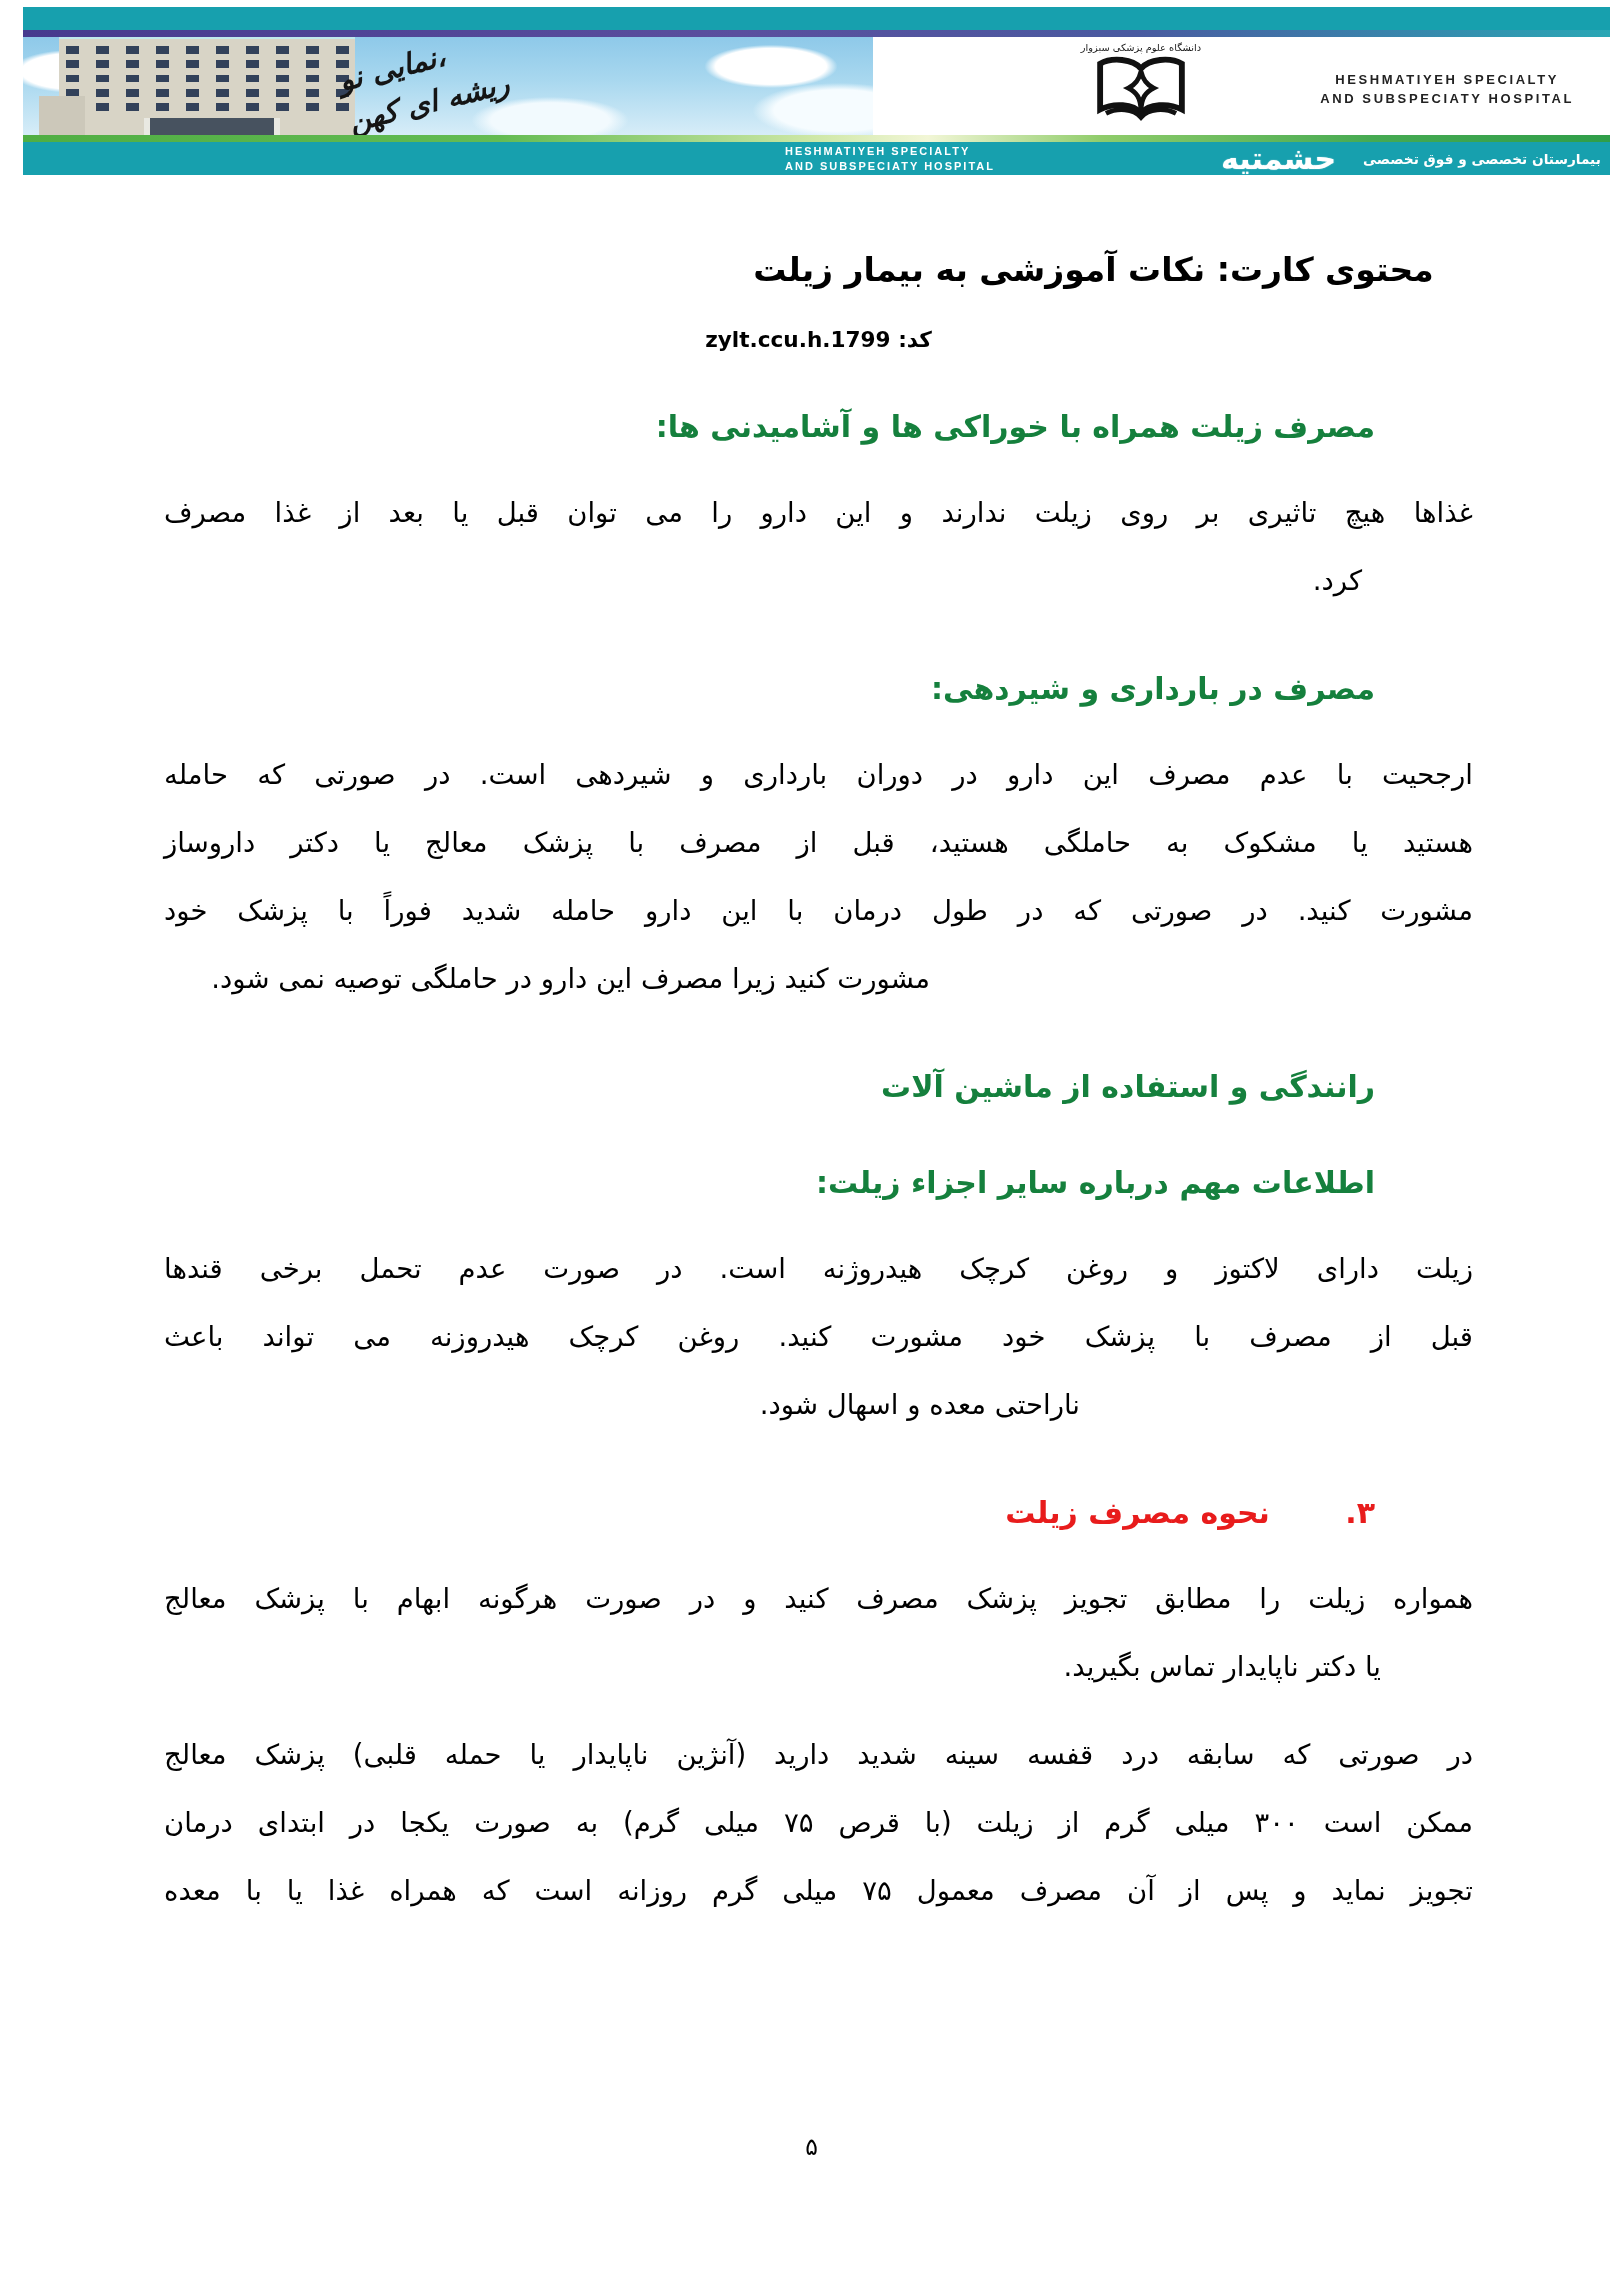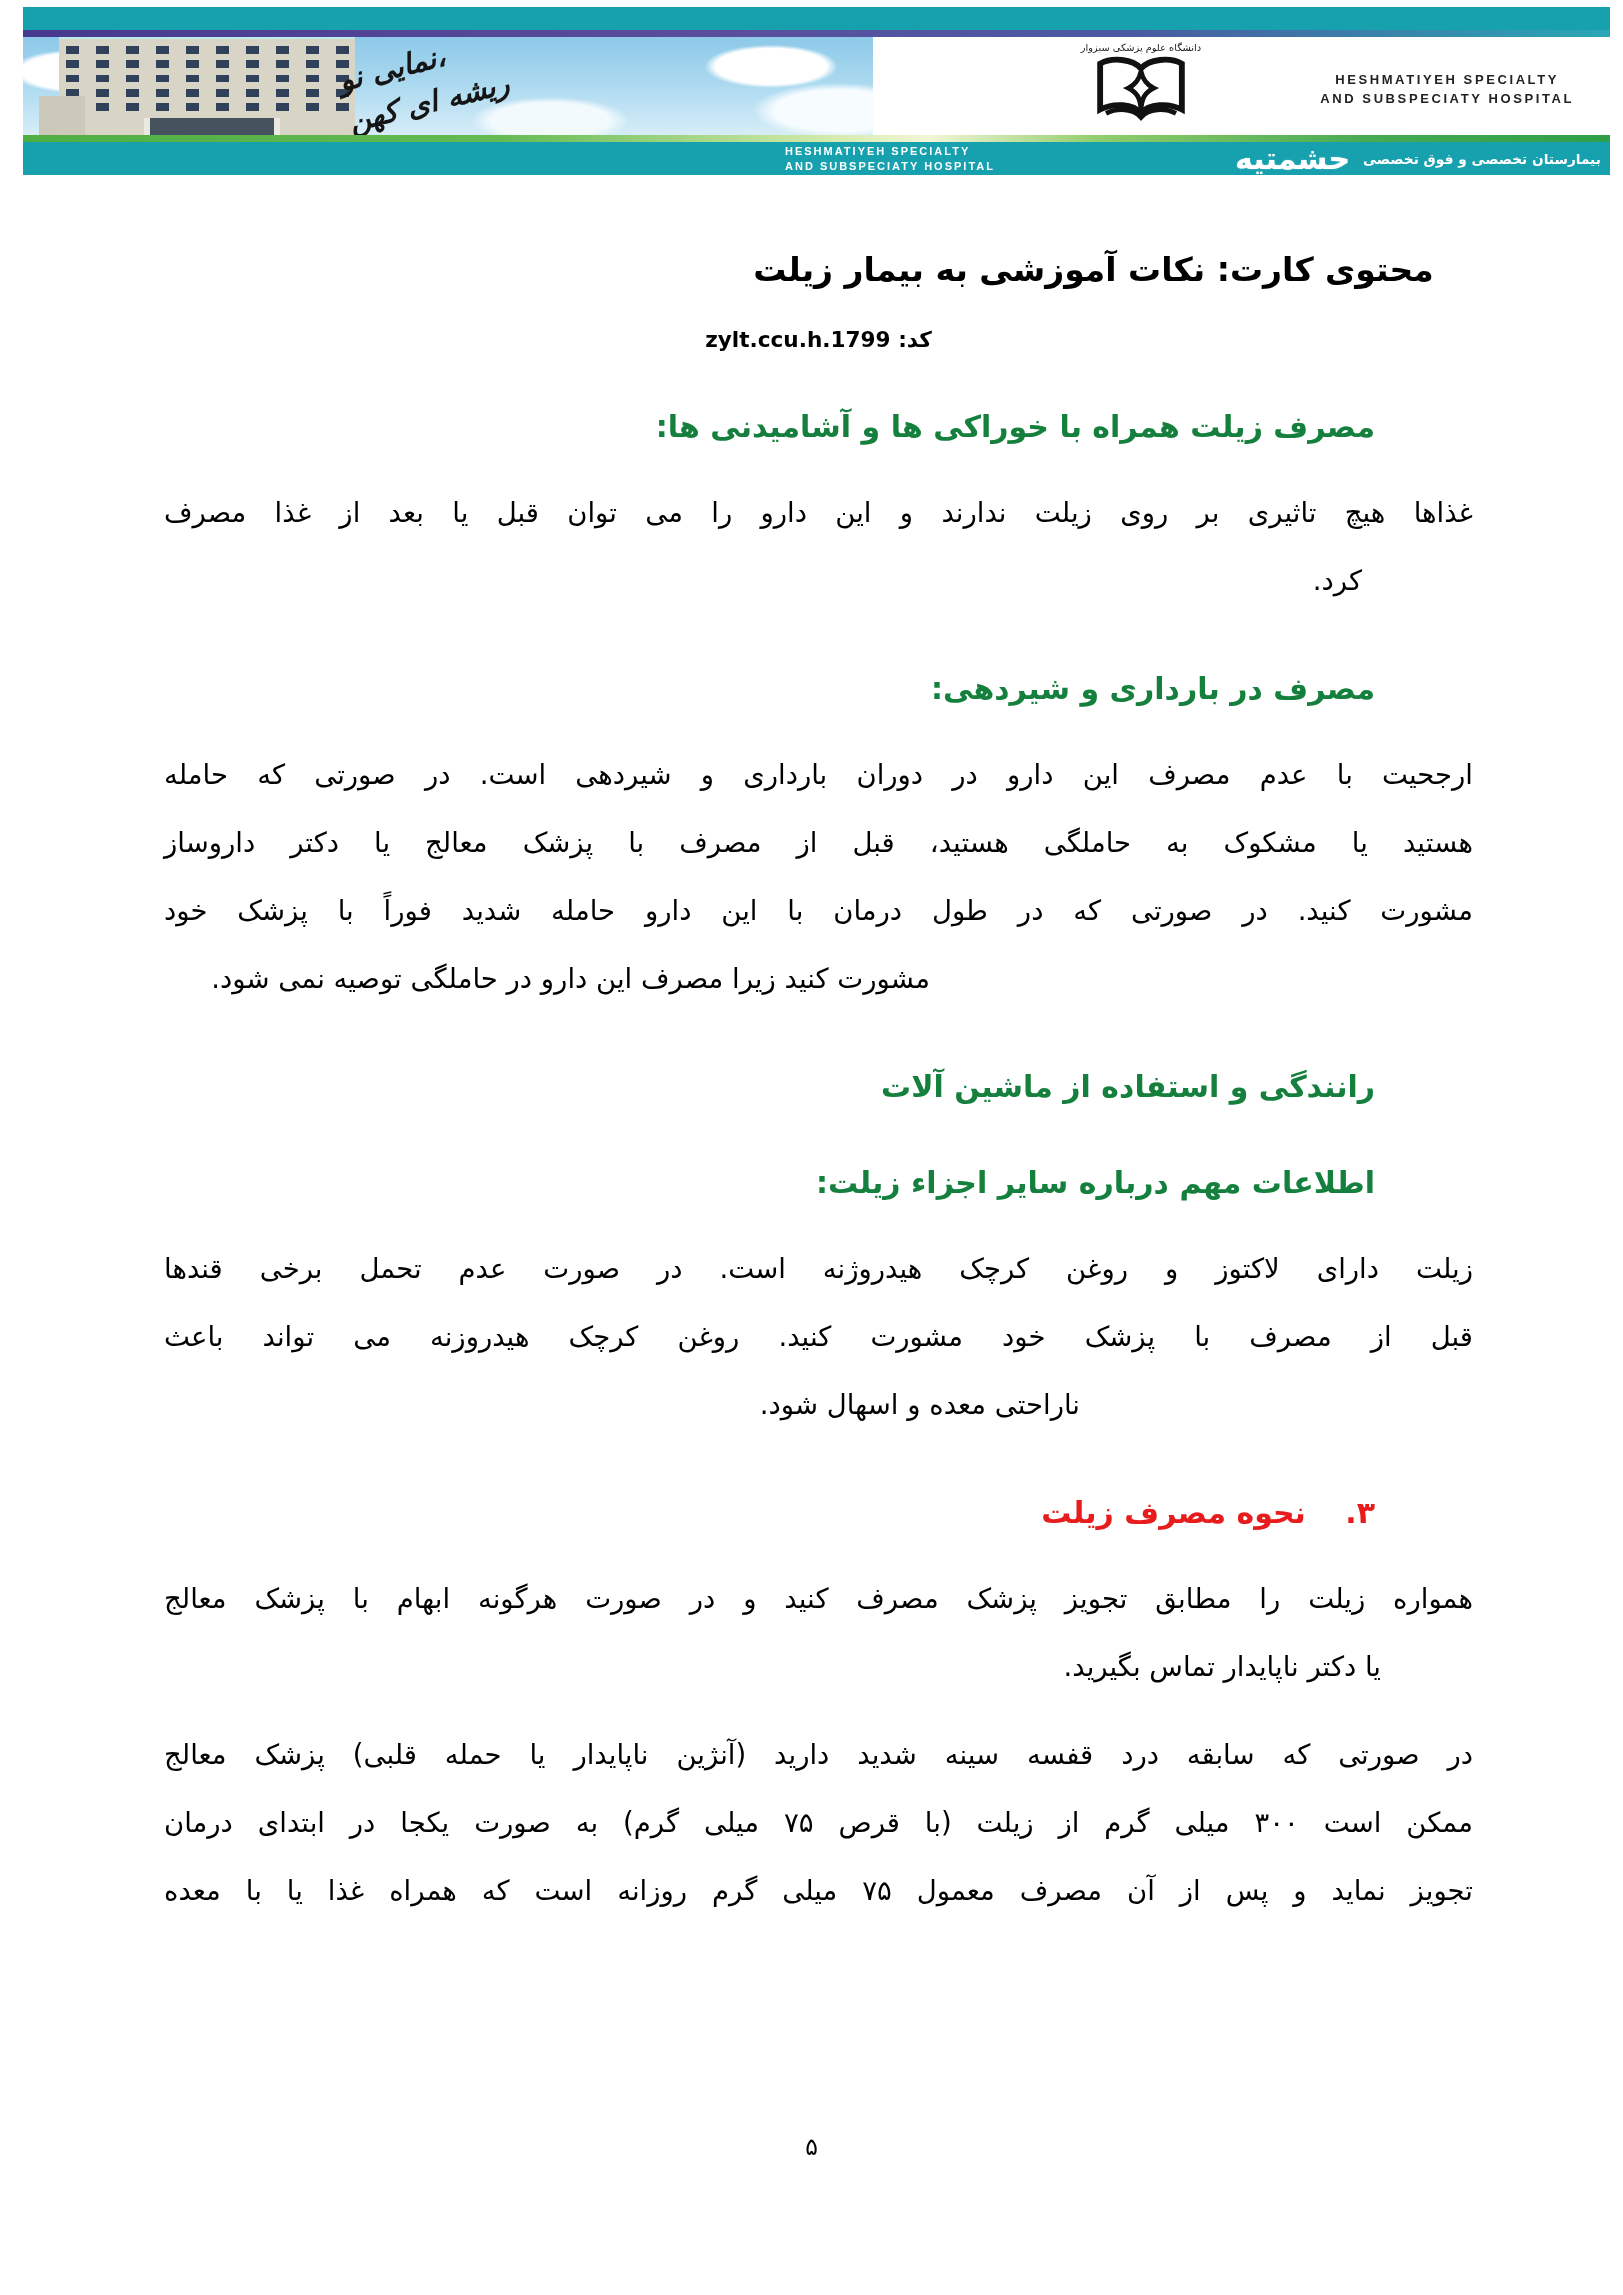--- a/index.html
+++ b/index.html
@@ -70,21 +70,21 @@
     background:linear-gradient(90deg,#4fae43 0%,#63bb52 30%,#cfe8a8 50%,#f2f6d6 57%,#8fcc6a 68%,#46aa52 85%,#2f9e49 100%);
   }
   .band-bottom{
     height:33px;background:#17a0ae;display:flex;align-items:center;color:#ffffff;
   }
   .banner-en{
     margin-left:762px;
     font-family:"Liberation Sans",sans-serif;font-weight:bold;
     font-size:11px;letter-spacing:2px;line-height:1.35;white-space:nowrap;
   }
-  .brand{margin-left:auto;margin-right:9.2px;display:flex;align-items:center;gap:13px;}
+  .brand{margin-left:auto;margin-right:9.2px;display:flex;align-items:center;gap:27px;}
   .brand-name{font-size:30px;font-weight:bold;line-height:1;direction:rtl;
     text-shadow:0 0 1.3px rgba(255,255,255,.6);}
   .brand-tagline{font-size:13.7px;font-weight:bold;direction:rtl;white-space:nowrap;}
 
   
   .doc{
     direction:rtl;
     padding:0 150px 0 164px;
     color:#000;
   }
@@ -99,21 +99,21 @@
     font-size:21.6px;font-weight:bold;
   }
   .sec-heading{
     margin-top:54px;
     padding-right:98px;
     color:#15803d;
     font-size:30px;font-weight:bold;line-height:1.4;
   }
   .sec-heading.red{color:#e81c1c;}
   .sec-heading .num{display:inline-block;}
-  .sec-heading .num-text{display:inline-block;margin-right:29px;}
+  .sec-heading .num-text{display:inline-block;margin-right:65px;}
   .para{margin-top:30px;}
   .line{
     font-size:27.5px;line-height:68px;
     text-align:right;
   }
   .line.full{text-align:justify;text-align-last:justify;}
   .p-gap{margin-top:19.6px;}
   .page-number{
     position:absolute;left:0;right:0;bottom:134px;
     text-align:center;font-size:23.6px;direction:rtl;

